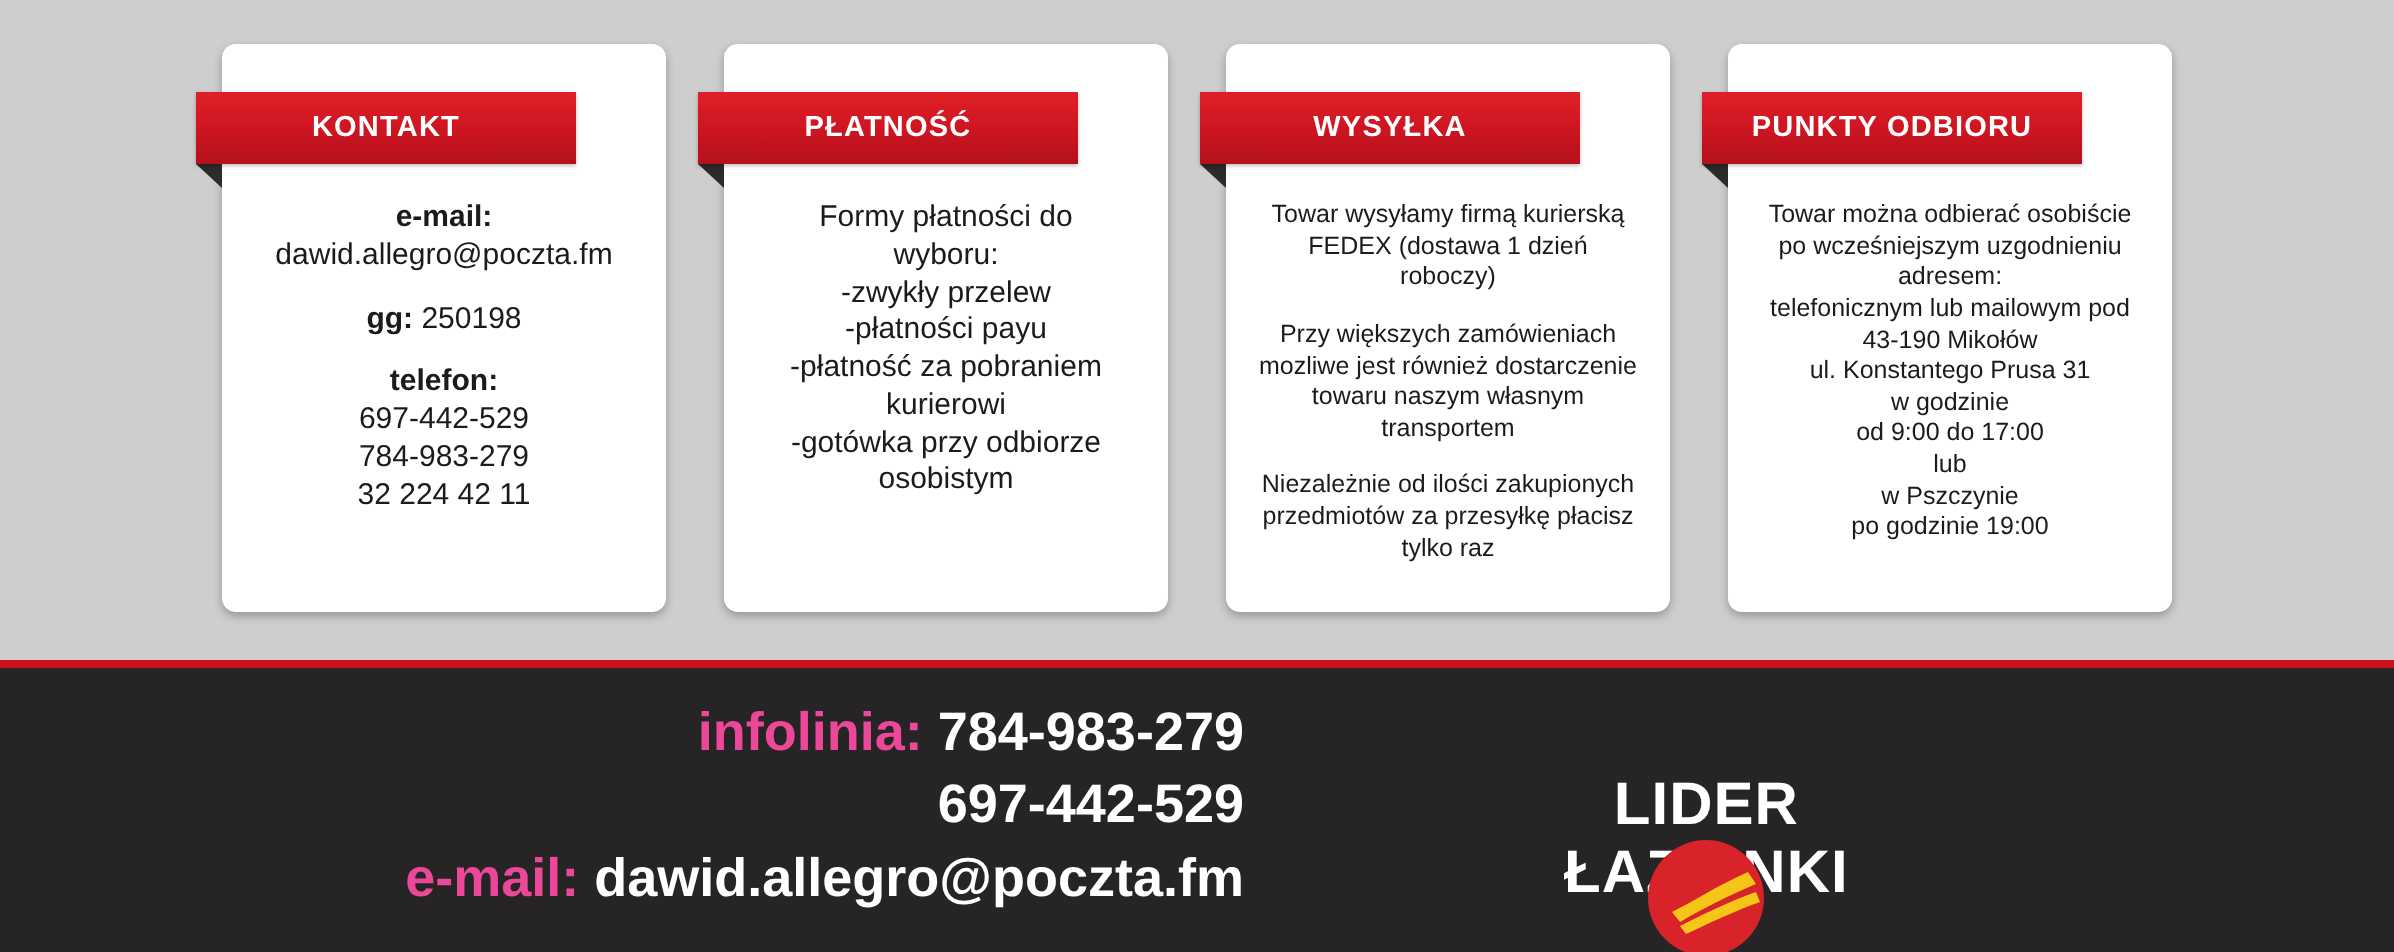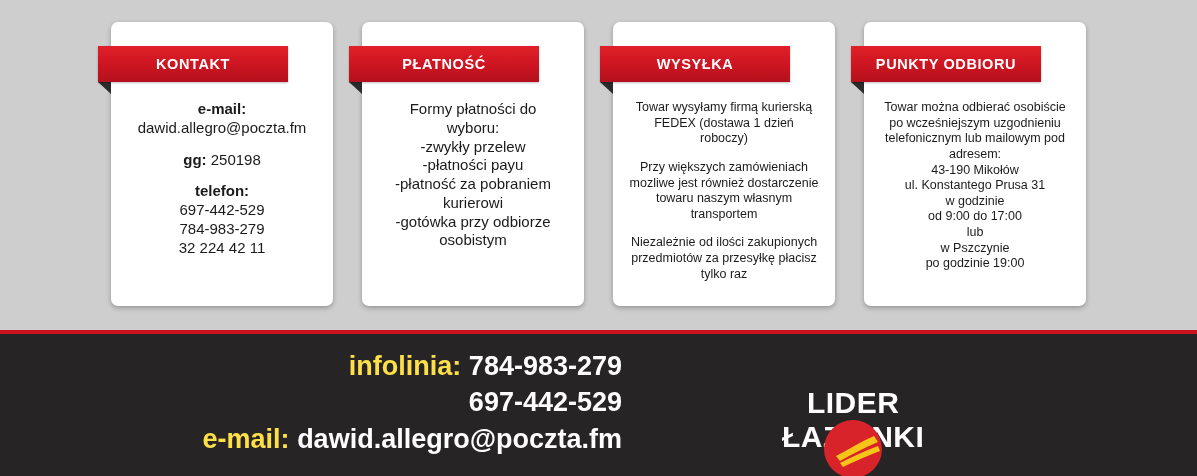--- a/index.html
+++ b/index.html
@@ -122,21 +122,21 @@
     box-sizing: border-box;
     color: #ffffff;
   }
   .fl-row {
     font-size: 27px;
     font-weight: bold;
     line-height: 1.35;
     white-space: nowrap;
   }
   .fl-red {
-    color: #fde047;
+    color: #ec4899;
   }
   .fl-white { color: #ffffff; }
 
   .footer-logo {
     position: absolute;
     left: 782px;
     top: 52px;
     display: flex;
     align-items: center;
     height: 58px;
@@ -240,22 +240,22 @@
     <div class="card">
       <div class="ribbon-wrap">
         <div class="ribbon-tail"></div>
         <div class="ribbon">
           <span class="ribbon-label">PUNKTY ODBIORU</span>
         </div>
       </div>
       <div class="card-body">
         <p class="b4">Towar można odbierać osobiście</p>
         <p class="b4">po wcześniejszym uzgodnieniu</p>
+        <p class="b4">adresem:</p>
         <p class="b4">telefonicznym lub mailowym pod</p>
-        <p class="b4">adresem:</p>
         <p class="b4">43-190 Mikołów</p>
         <p class="b4">ul. Konstantego Prusa 31</p>
         <p class="b4">w godzinie</p>
         <p class="b4">od 9:00 do 17:00</p>
         <p class="b4">lub</p>
         <p class="b4">w Pszczynie</p>
         <p class="b4">po godzinie 19:00</p>
       </div>
     </div>
 

